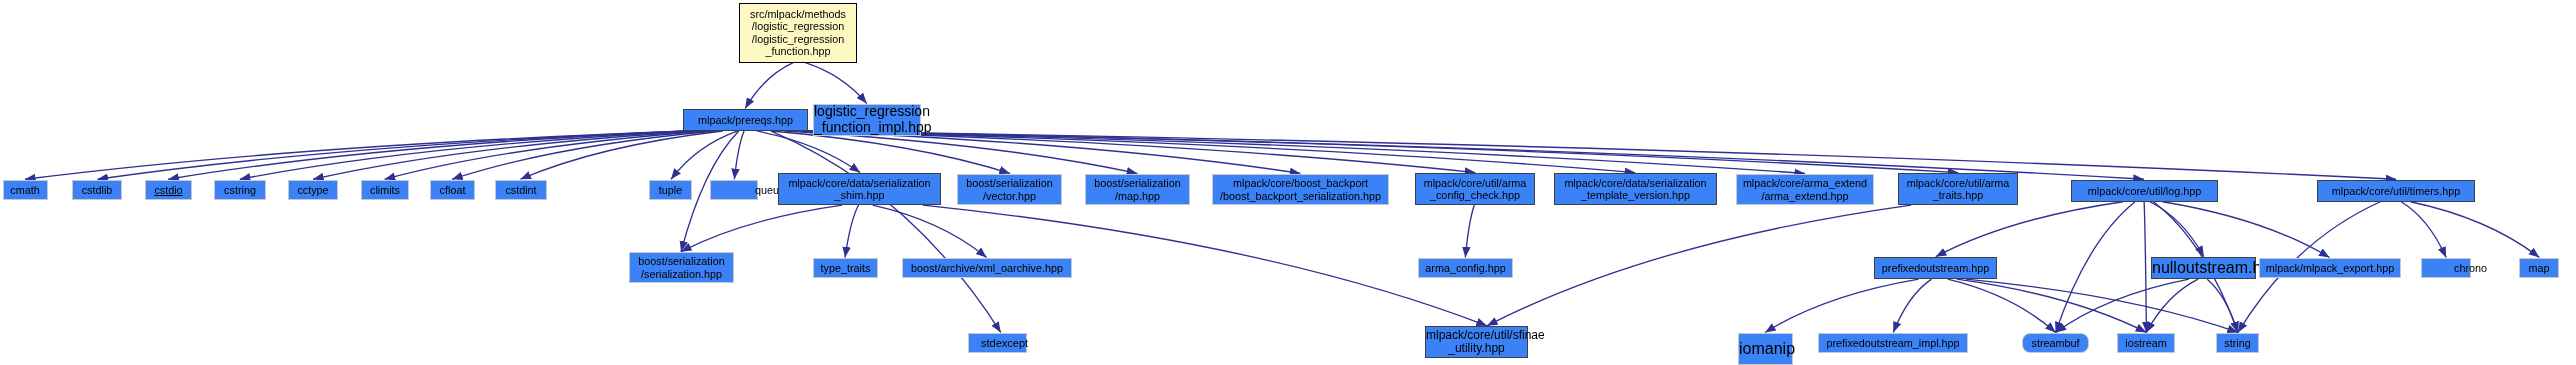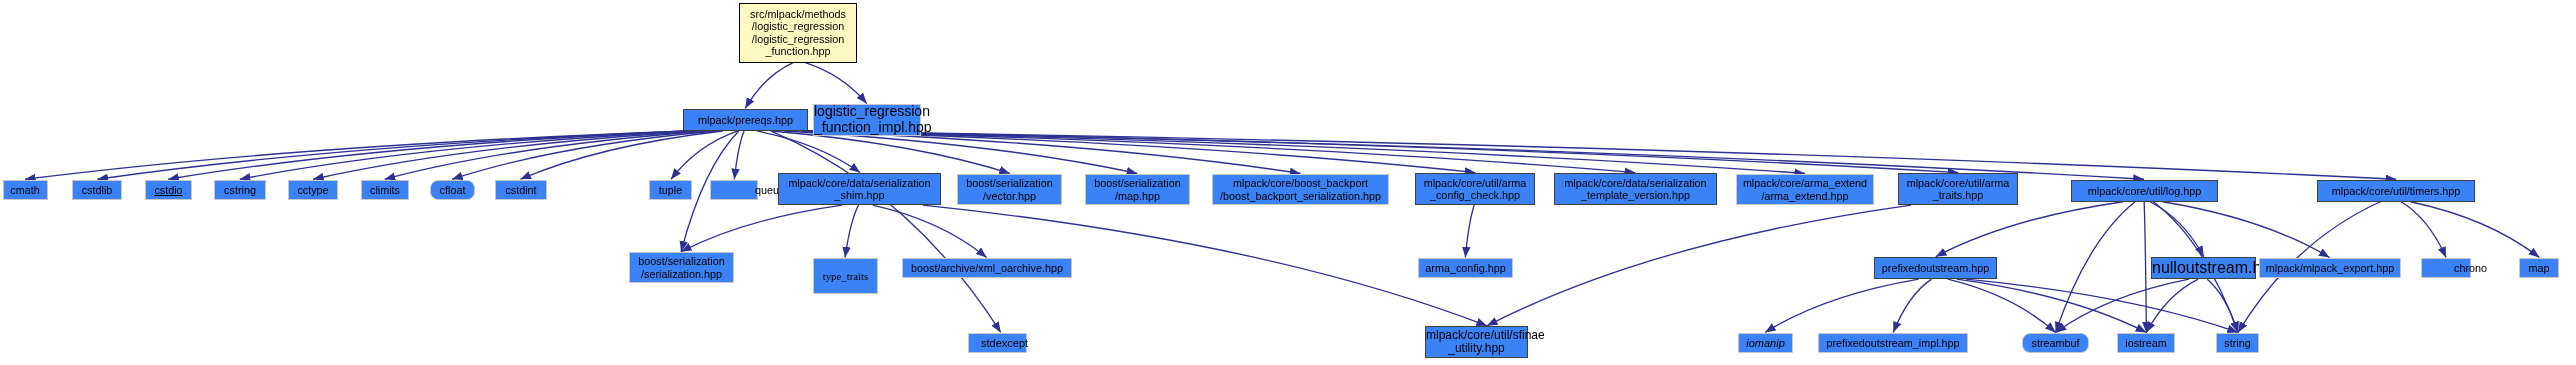--- a/index.html
+++ b/index.html
@@ -81,21 +81,21 @@
 _function.hpp</span></div>
       <div class="node bold" style="left: 683px; top: 109px; width: 125px; height: 21.6px; font-size: 10.8px;"><span class="nlabel">mlpack/prereqs.hpp</span></div>
       <div class="node plain" style="left: 813px; top: 104px; width: 108px; height: 32px; font-size: 14px;"><span class="nlabel">logistic_regression
 _function_impl.hpp</span></div>
       <div class="node plain" style="left: 2.5px; top: 180px; width: 45px; height: 20px; font-size: 10.8px;"><span class="nlabel">cmath</span></div>
       <div class="node plain" style="left: 72px; top: 180px; width: 50px; height: 20px; font-size: 10.8px;"><span class="nlabel">cstdlib</span></div>
       <div class="node plain" style="left: 145px; top: 180px; width: 47px; height: 20px; font-size: 10.8px; text-decoration: underline;"><span class="nlabel">cstdio</span></div>
       <div class="node plain" style="left: 214px; top: 180px; width: 52px; height: 20px; font-size: 10.8px;"><span class="nlabel">cstring</span></div>
       <div class="node plain" style="left: 288px; top: 180px; width: 50px; height: 20px; font-size: 10.8px;"><span class="nlabel">cctype</span></div>
       <div class="node plain" style="left: 361px; top: 180px; width: 48px; height: 20px; font-size: 10.8px;"><span class="nlabel">climits</span></div>
-      <div class="node plain" style="left: 430px; top: 180px; width: 45px; height: 20px; font-size: 10.8px; border-radius: 8px;"><span class="nlabel">cfloat</span></div>
+      <div class="node plain" style="left: 430px; top: 180px; width: 45px; height: 20px; font-size: 10.8px;"><span class="nlabel">cfloat</span></div>
       <div class="node plain" style="left: 495px; top: 180px; width: 52px; height: 20px; font-size: 10.8px;"><span class="nlabel">cstdint</span></div>
       <div class="node plain" style="left: 649px; top: 180px; width: 43px; height: 20px; font-size: 10.8px;"><span class="nlabel">tuple</span></div>
       <div class="node plain" style="left: 710px; top: 180px; width: 48px; height: 20px; font-size: 10.8px; padding-left: 44px;"><span class="nlabel">queue</span></div>
       <div class="node bold" style="left: 778px; top: 173px; width: 163px; height: 32px; font-size: 10.8px;"><span class="nlabel">mlpack/core/data/serialization
 _shim.hpp</span></div>
       <div class="node plain" style="left: 957px; top: 174px; width: 105px; height: 31px; font-size: 10.8px;"><span class="nlabel">boost/serialization
 /vector.hpp</span></div>
       <div class="node plain" style="left: 1085px; top: 174px; width: 105px; height: 31px; font-size: 10.8px;"><span class="nlabel">boost/serialization
 /map.hpp</span></div>
       <div class="node plain" style="left: 1212px; top: 174px; width: 177px; height: 31px; font-size: 10.8px;"><span class="nlabel">mlpack/core/boost_backport
@@ -105,31 +105,31 @@
       <div class="node bold" style="left: 1554px; top: 173px; width: 163px; height: 32px; font-size: 10.8px;"><span class="nlabel">mlpack/core/data/serialization
 _template_version.hpp</span></div>
       <div class="node plain" style="left: 1736px; top: 174px; width: 138px; height: 31px; font-size: 10.8px;"><span class="nlabel">mlpack/core/arma_extend
 /arma_extend.hpp</span></div>
       <div class="node bold" style="left: 1898px; top: 173px; width: 120px; height: 32px; font-size: 10.8px;"><span class="nlabel">mlpack/core/util/arma
 _traits.hpp</span></div>
       <div class="node bold" style="left: 2071px; top: 180px; width: 147px; height: 21.6px; font-size: 10.8px;"><span class="nlabel">mlpack/core/util/log.hpp</span></div>
       <div class="node bold" style="left: 2317px; top: 180px; width: 158px; height: 21.6px; font-size: 10.8px;"><span class="nlabel">mlpack/core/util/timers.hpp</span></div>
       <div class="node plain" style="left: 629px; top: 252px; width: 105px; height: 31px; font-size: 10.8px;"><span class="nlabel">boost/serialization
 /serialization.hpp</span></div>
-      <div class="node plain" style="left: 813px; top: 258px; width: 65px; height: 36px; font-size: 10.8px; font-family: Liberation Serif, serif;"><span class="nlabel">type_traits</span></div>
+      <div class="node plain" style="left: 813px; top: 258px; width: 65px; height: 20px; font-size: 10.8px;"><span class="nlabel">type_traits</span></div>
       <div class="node plain" style="left: 902px; top: 258px; width: 170px; height: 20px; font-size: 10.8px;"><span class="nlabel">boost/archive/xml_oarchive.hpp</span></div>
       <div class="node plain" style="left: 1418px; top: 258px; width: 95px; height: 20px; font-size: 10.8px;"><span class="nlabel">arma_config.hpp</span></div>
       <div class="node bold" style="left: 1874px; top: 257px; width: 123px; height: 21.6px; font-size: 10.8px;"><span class="nlabel">prefixedoutstream.hpp</span></div>
       <div class="node bold" style="left: 2151px; top: 257px; width: 105px; height: 21.6px; font-size: 16px;"><span class="nlabel">nulloutstream.hpp</span></div>
       <div class="node plain" style="left: 2259px; top: 258px; width: 142px; height: 20px; font-size: 10.8px;"><span class="nlabel">mlpack/mlpack_export.hpp</span></div>
       <div class="node plain" style="left: 2421px; top: 258px; width: 50px; height: 20px; font-size: 10.8px; padding-left: 32px;"><span class="nlabel">chrono</span></div>
       <div class="node plain" style="left: 2519px; top: 258px; width: 40px; height: 20px; font-size: 10.8px;"><span class="nlabel">map</span></div>
       <div class="node plain" style="left: 968px; top: 333px; width: 59px; height: 20px; font-size: 11px; padding-left: 12px;"><span class="nlabel">stdexcept</span></div>
       <div class="node bold" style="left: 1425px; top: 326px; width: 103px; height: 32px; font-size: 12px;"><span class="nlabel">mlpack/core/util/sfinae
 _utility.hpp</span></div>
-      <div class="node plain" style="left: 1738px; top: 333px; width: 55px; height: 20px; font-size: 11px; font-style: italic;"><span class="nlabel">iomanip</span></div>
+      <div class="node plain" style="left: 1738px; top: 333px; width: 55px; height: 32px; font-size: 16px;"><span class="nlabel">iomanip</span></div>
       <div class="node plain" style="left: 1818px; top: 333px; width: 150px; height: 20px; font-size: 10.8px;"><span class="nlabel">prefixedoutstream_impl.hpp</span></div>
       <div class="node plain" style="left: 2022px; top: 333px; width: 67px; height: 20px; font-size: 10.8px; border-radius: 8px;"><span class="nlabel">streambuf</span></div>
       <div class="node plain" style="left: 2117px; top: 333px; width: 58px; height: 20px; font-size: 10.8px;"><span class="nlabel">iostream</span></div>
       <div class="node plain" style="left: 2216px; top: 333px; width: 43px; height: 20px; font-size: 10.8px;"><span class="nlabel">string</span></div>
     </div>
 </div>
 
 
 </body></html>

